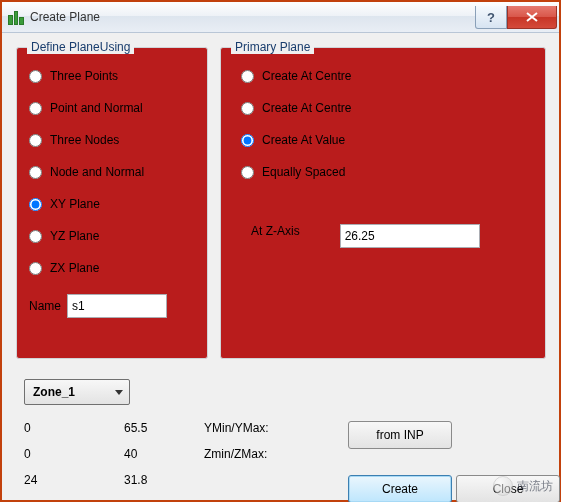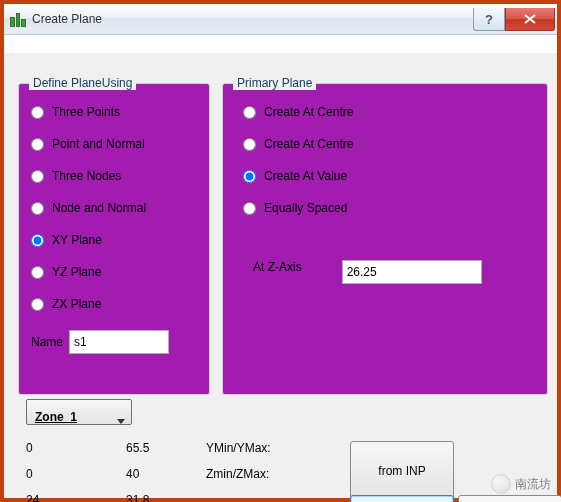--- a/index.html
+++ b/index.html
@@ -8,25 +8,24 @@
     font-size: 12px;
     background: #ececec;
     width: 561px;
     height: 502px;
     overflow: hidden;
   }
   .window {
     width: 561px;
     height: 502px;
     background: #fff;
-    border: 4px solid #c2410c;
+    border: 2px solid #c2410c;
     box-sizing: border-box;
     display: flex;
     flex-direction: column;
-    gap: 18px;
   }
   .titlebar {
     height: 30px;
     background: linear-gradient(to bottom, #fefefe 0%, #eef2f7 45%, #dde5ee 46%, #e9eef5 100%);
     border-bottom: 1px solid #b9c6d6;
     display: flex;
     align-items: center;
     padding: 0 0 0 6px;
   }
   .titlebar .app-icon {
@@ -67,22 +66,21 @@
   .client {
     flex:1;
     background:#f0f0f0;
     padding: 12px 14px;
     position: relative;
   }
   .groupbox {
     position:absolute;
     border:1px solid #d0d4d8;
     border-radius:3px;
-    background:#a21caf;
-    margin-top:16px;
+    background:#b91c1c;
   }
   .groupbox > .legend {
     position:absolute; top:-8px; left:10px;
     background:#f0f0f0; padding:0 4px;
     color:#1a3e6e;
   }
   #gb-define { left:14px; top:14px; width:190px; height:310px; }
   #gb-primary { left:218px; top:14px; width:324px; height:310px; }
 
   .radio-row {
@@ -107,52 +105,50 @@
     display:flex; align-items:flex-start; gap:40px;
     padding: 0 0 0 30px;
     margin-top: 32px;
   }
 
   .zone-select{
     position:absolute; left:22px; top:346px;
     width:90px; height:24px;
     border:1px solid #707070;
     background:linear-gradient(#f7f7f7,#e3e3e3);
-    display:flex; align-items:flex-end; justify-content:space-between;
+    display:flex; align-items:center; justify-content:space-between;
     padding:0 6px 0 8px;
     border-radius:2px;
     font-weight:bold;
-    text-decoration:underline;
   }
   .zone-select .caret{
     width:0;height:0;border-left:4px solid transparent;border-right:4px solid transparent;border-top:5px solid #333;
   }
 
   .ranges {
     position:absolute; left:22px; top:388px;
     display:grid;
     grid-template-columns: 100px 80px 80px;
     row-gap: 12px;
     align-items:center;
   }
 
   .btn {
     border:1px solid #8a8a8a;
     background:linear-gradient(#f7f7f7,#e3e3e3);
     border-radius:3px;
     height:26px;
     display:flex; align-items:center; justify-content:center;
-    padding:16px 6px;
+    padding:0 6px;
     min-width:80px;
   }
   .btn.default{
     border:1px solid #3c7fb1;
     background:linear-gradient(#eaf6fd,#bee6fd);
     box-shadow: inset 0 0 0 1px #a7d9f5;
-    justify-content: flex-end;
   }
   #btn-inp{position:absolute; left:346px; top:388px; width:90px;}
   #btn-create{position:absolute; left:346px; top:442px; width:90px;}
   #btn-close{position:absolute; left:454px; top:442px; width:90px;}
 
   .watermark{
     position:absolute; right:6px; bottom:4px;
     display:flex; align-items:center; gap:4px;
     opacity:0.55; color:#0f172a; font-size:12px;
   }

